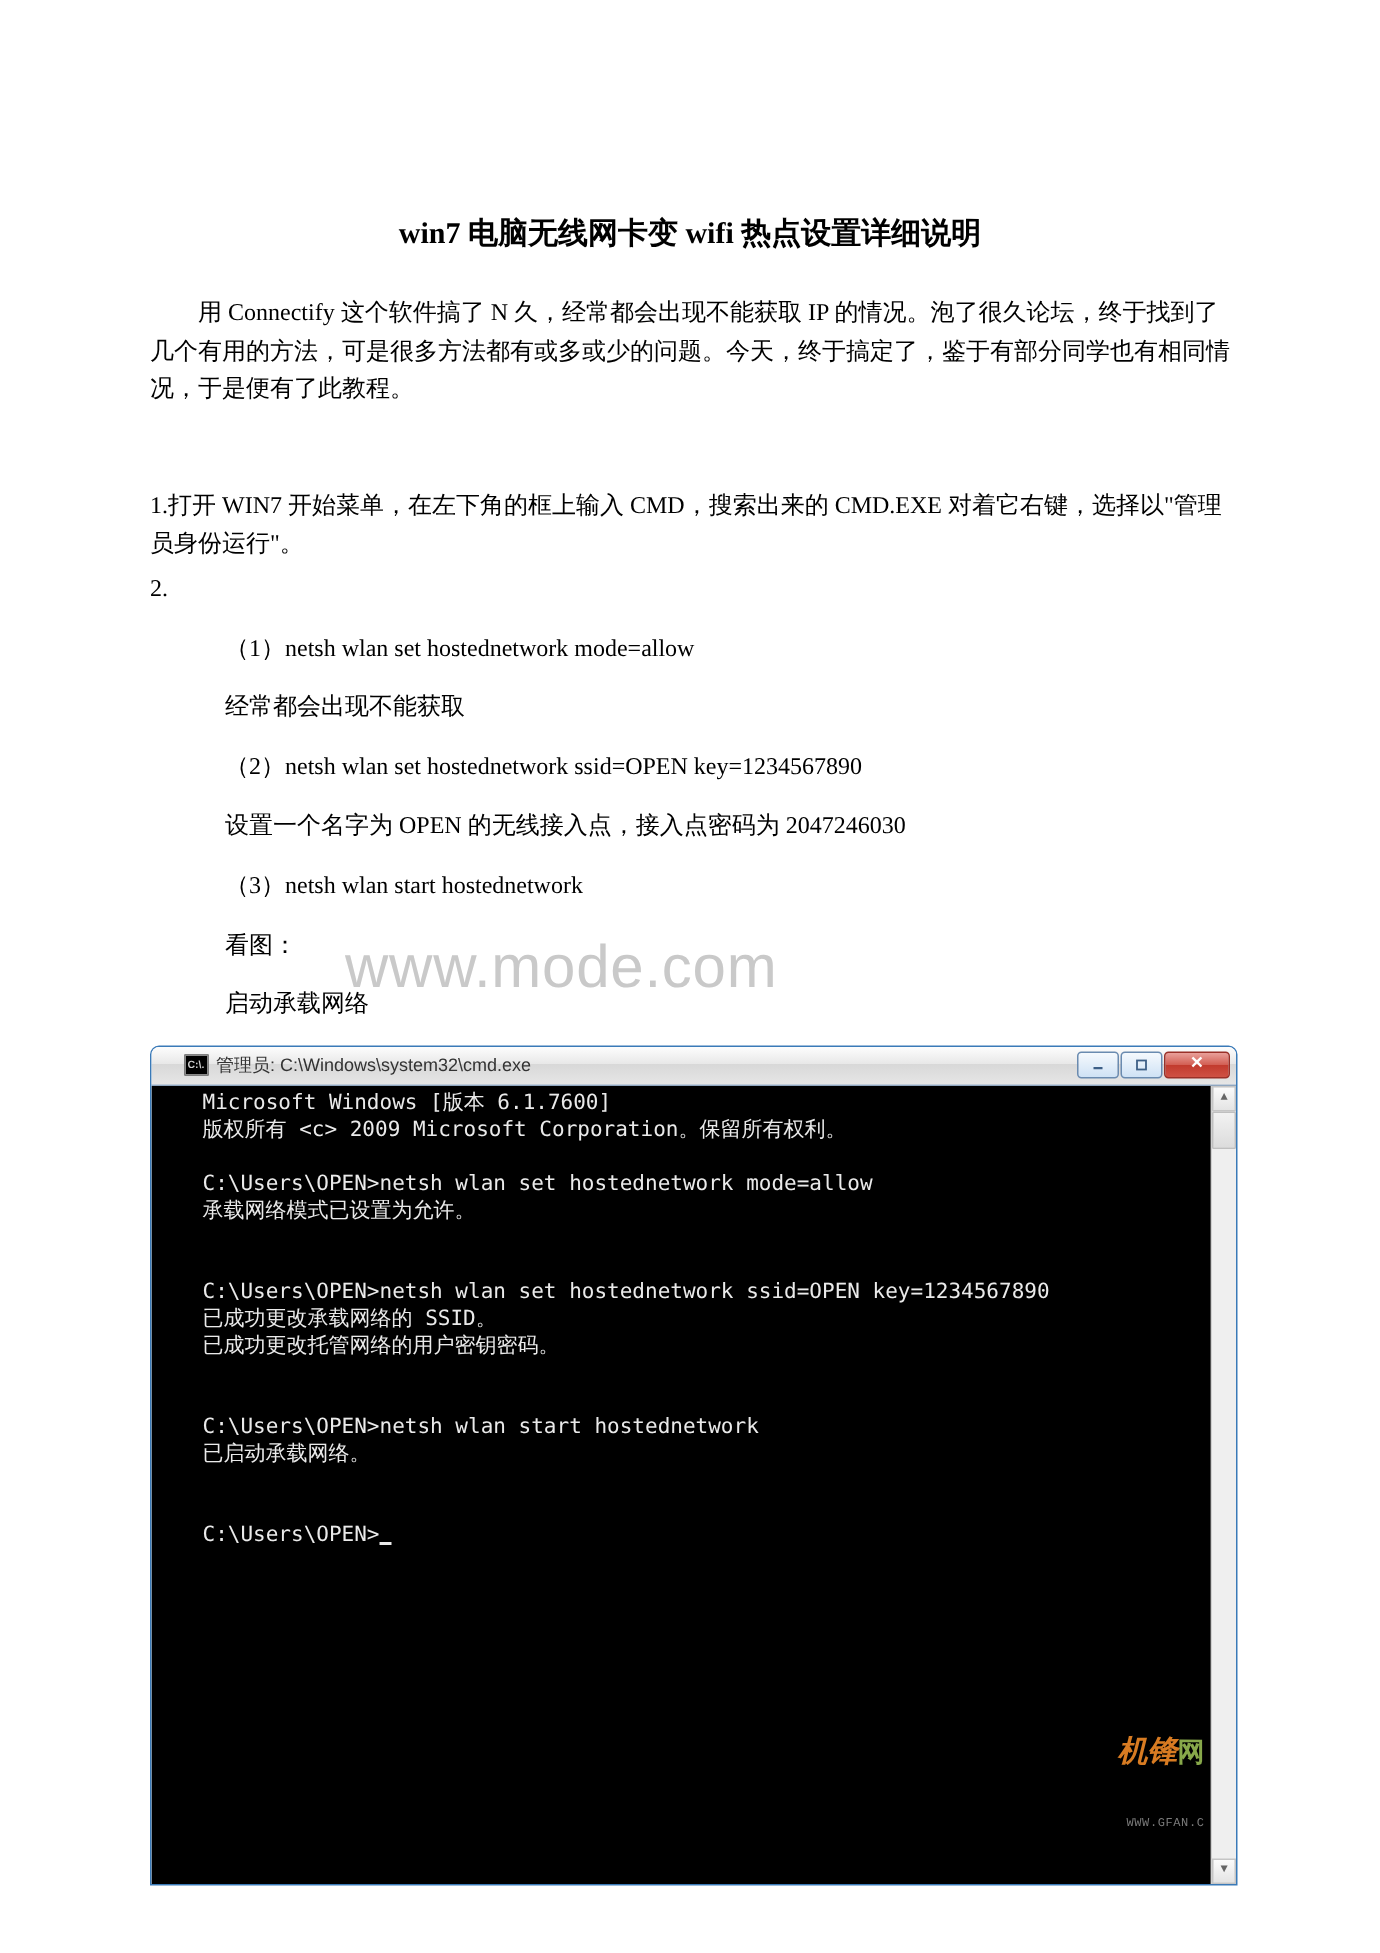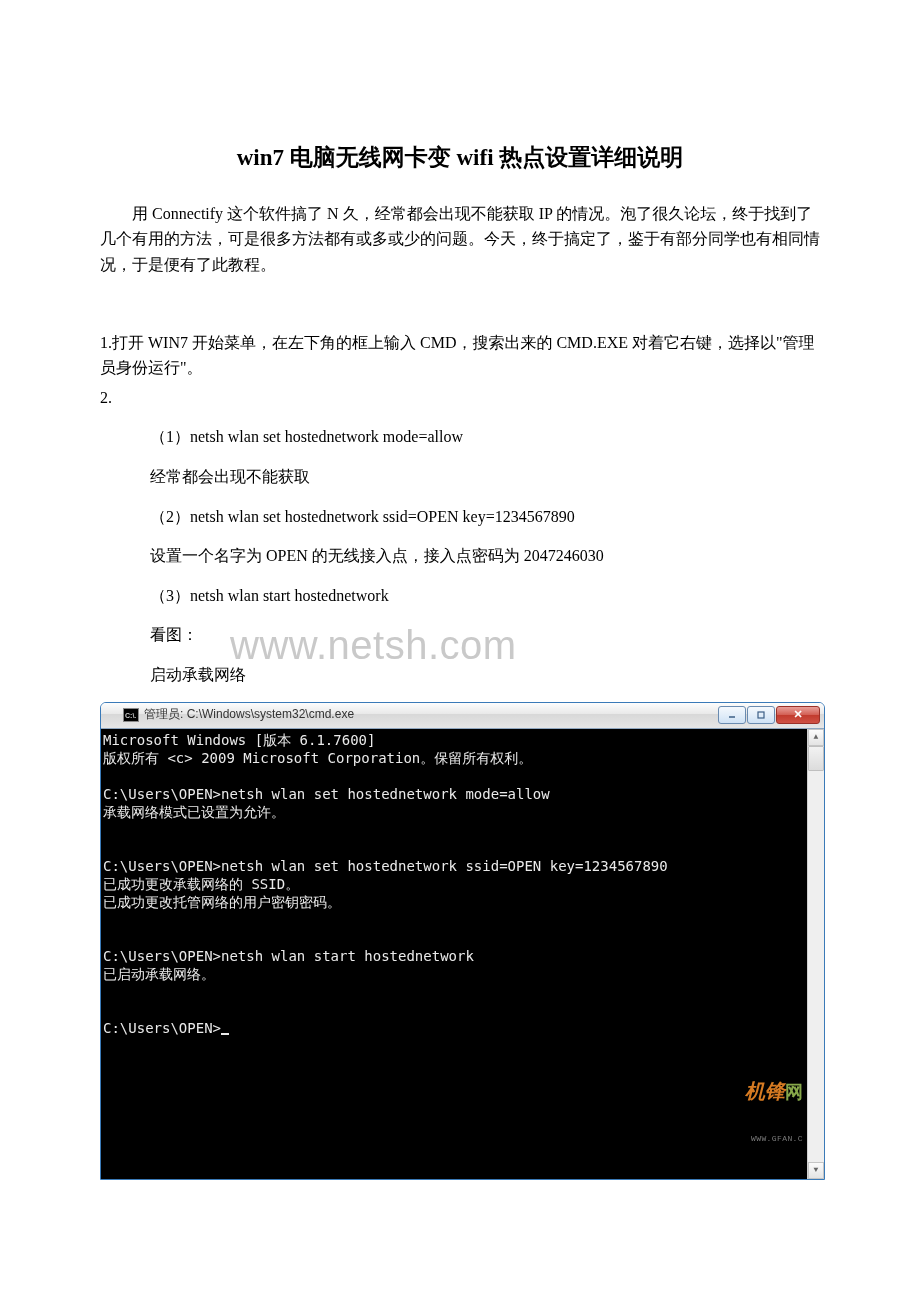--- a/index.html
+++ b/index.html
@@ -8,21 +8,21 @@
       font-family: "SimSun", "宋体", serif;
       width: 920px;
       padding: 140px 100px 40px 100px;
       font-size: 16px;
       line-height: 1.6;
       color: #000;
       position: relative;
     }
     h1 {
       text-align: center;
-      font-size: 23px;
+      font-size: 20px;
       font-weight: bold;
       font-family: "SimSun", "宋体", "Times New Roman", serif;
       margin-bottom: 24px;
     }
     .intro { margin-bottom: 52px; text-indent: 2em; }
     .step { margin-bottom: 4px; }
     .indent { padding-left: 50px; margin-top: 14px; margin-bottom: 14px; }
     .watermark {
       position: absolute;
       left: 230px;
@@ -109,26 +109,27 @@
     }
     .cmd-body-wrap {
       display: flex;
       background: #000;
     }
     .cmd-body {
       flex: 1;
       background: #000;
       color: #eaeaea;
       padding: 2px 0 2px 2px;
-      height: 450px;
+      height: 532px;
       font-size: 14px;
       line-height: 18px;
       white-space: pre;
       font-family: "NSimSun", "新宋体", "SimSun", "Consolas", monospace;
       position: relative;
+      margin-left: 32px;
     }
     .cmd-scroll {
       width: 17px;
       background: #efefef;
       display: flex;
       flex-direction: column;
       border-left: 1px solid #d0d0d0;
     }
     .sc-arrow {
       height: 17px;
@@ -178,21 +179,21 @@
       display: inline-block;
       width: 8px;
       border-bottom: 2px solid #eaeaea;
       vertical-align: bottom;
       margin-bottom: 2px;
     }
   </style>
 </head>
 <body>
 
-<div class="watermark">www.netsh.com</div>
+<div class="watermark">www.mode.com</div>
 
 <div class="content">
 
   <h1>win7 电脑无线网卡变 wifi 热点设置详细说明</h1>
 
   <p class="intro">用 Connectify 这个软件搞了 N 久，经常都会出现不能获取 IP 的情况。泡了很久论坛，终于找到了几个有用的方法，可是很多方法都有或多或少的问题。今天，终于搞定了，鉴于有部分同学也有相同情况，于是便有了此教程。</p>
 
   <p class="step">1.打开 WIN7 开始菜单，在左下角的框上输入 CMD，搜索出来的 CMD.EXE 对着它右键，选择以"管理员身份运行"。</p>
   <p class="step">2.</p>
 

